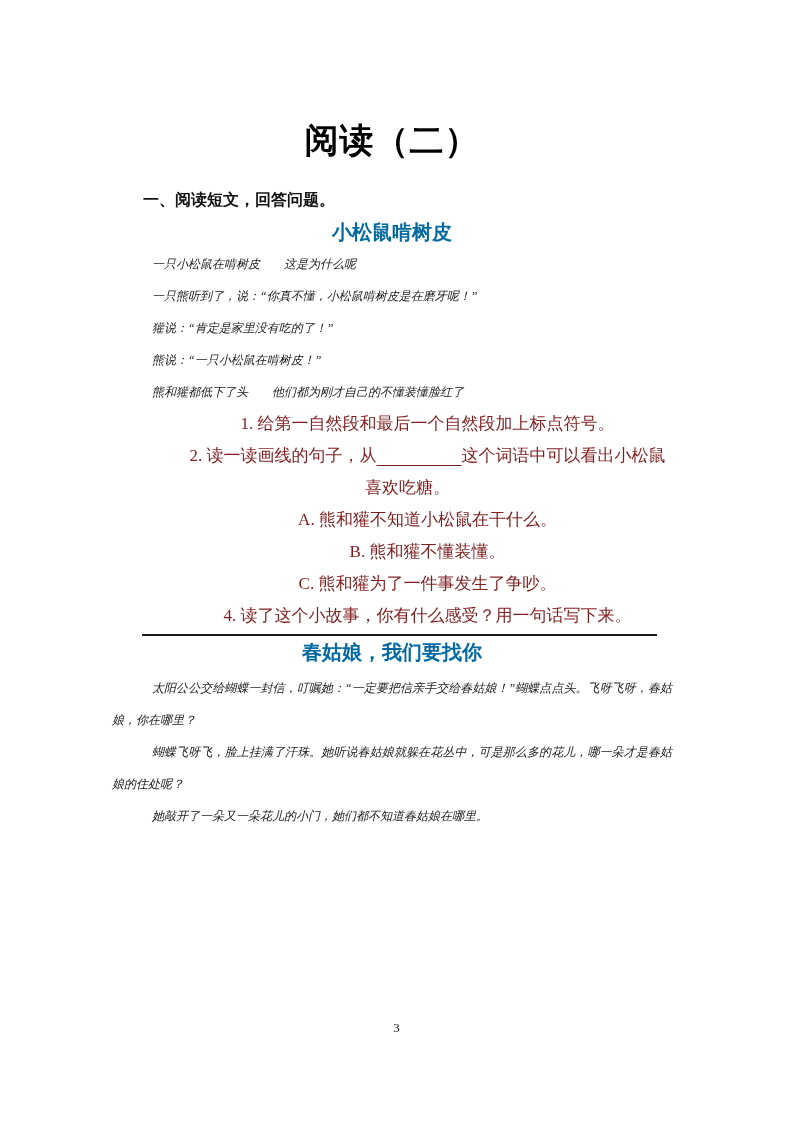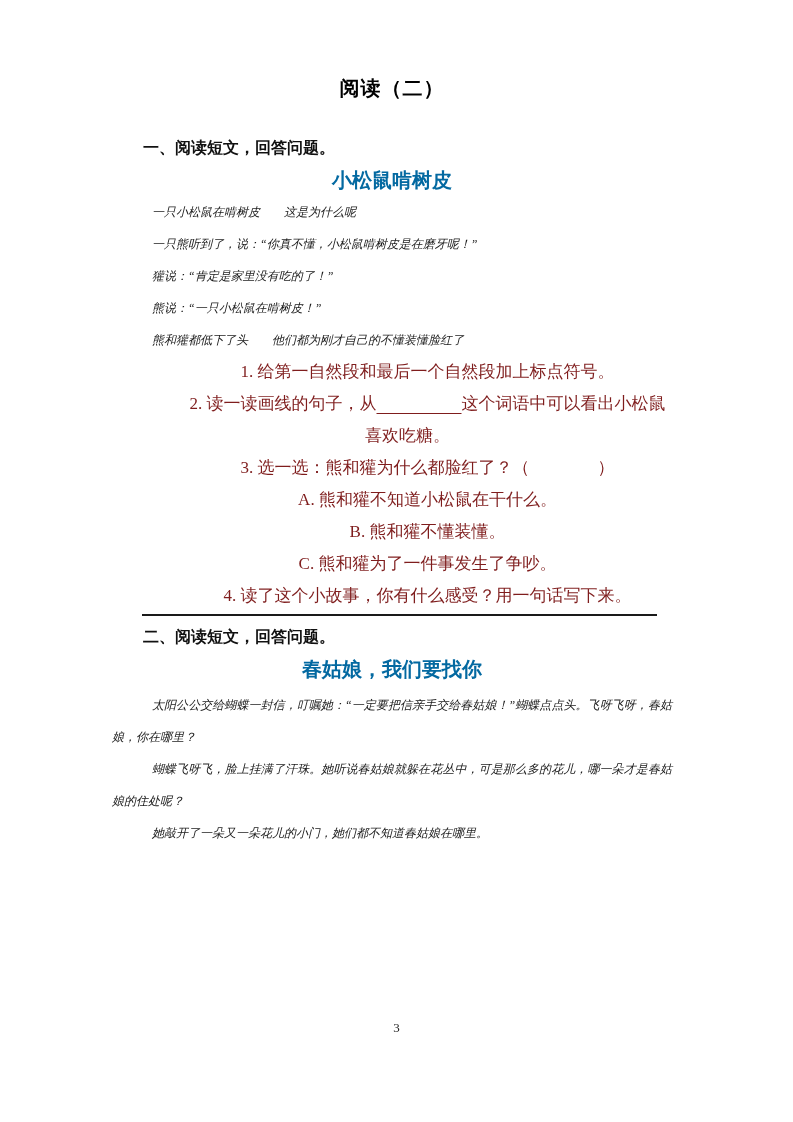--- a/index.html
+++ b/index.html
@@ -14,27 +14,27 @@
     font-family: "Liberation Serif", "DejaVu Serif", serif;
     overflow: hidden;
   }
   .content {
     position: absolute;
     left: 112px;
     top: 0;
     width: 560px;
   }
   .doc-title {
-    margin: 0;
-    padding-top: 68px;
+    margin: 8px;
+    padding-top: 112px;
     line-height: 40px;
     text-align: center;
     font-family: "Liberation Sans", "DejaVu Sans", sans-serif;
     font-weight: bold;
-    font-size: 20px;
+    font-size: 34px;
     color: #000000;
     letter-spacing: 1px;
   }
   .sec-header {
     margin-top: 24px;
     padding-left: 31px;
     line-height: 32px;
     font-family: "Liberation Sans", "DejaVu Sans", sans-serif;
     font-weight: bold;
     font-size: 16px;
@@ -108,29 +108,27 @@
     <div class="passage-title">小松鼠啃树皮</div>
 
     <p class="para">一只小松鼠在啃树皮　　这是为什么呢</p>
     <p class="para">一只熊听到了，说：“你真不懂，小松鼠啃树皮是在磨牙呢！”</p>
     <p class="para">獾说：“肯定是家里没有吃的了！”</p>
     <p class="para">熊说：“一只小松鼠在啃树皮！”</p>
     <p class="para">熊和獾都低下了头　　他们都为刚才自己的不懂装懂脸红了</p>
 
     <p class="para question">1. 给第一自然段和最后一个自然段加上标点符号。</p>
     <p class="para question"><span>2. 读一读画线的句子，从</span><span class="blank">　　　　　</span><span>这个词语中可以看出小松鼠喜欢吃糖。</span></p>
-    <p class="para question">3. 选一选：熊和獾为什么都脸红了？（　　　　）</p>
     <p class="para question">A. 熊和獾不知道小松鼠在干什么。</p>
     <p class="para question">B. 熊和獾不懂装懂。</p>
     <p class="para question">C. 熊和獾为了一件事发生了争吵。</p>
     <p class="para question">4. 读了这个小故事，你有什么感受？用一句话写下来。</p>
 
     <div class="divider"></div>
 
-    <div class="sec-header sec2-header">二、阅读短文，回答问题。</div>
     <div class="passage-title">春姑娘，我们要找你</div>
 
     <p class="para story2-first">太阳公公交给蝴蝶一封信，叮嘱她：“一定要把信亲手交给春姑娘！”蝴蝶点点头。飞呀飞呀，春姑娘，你在哪里？</p>
     <p class="para">蝴蝶飞呀飞，脸上挂满了汗珠。她听说春姑娘就躲在花丛中，可是那么多的花儿，哪一朵才是春姑娘的住处呢？</p>
     <p class="para">她敲开了一朵又一朵花儿的小门，她们都不知道春姑娘在哪里。</p>
 
   </div>
 
   <div class="page-number">3</div>
 </div>

